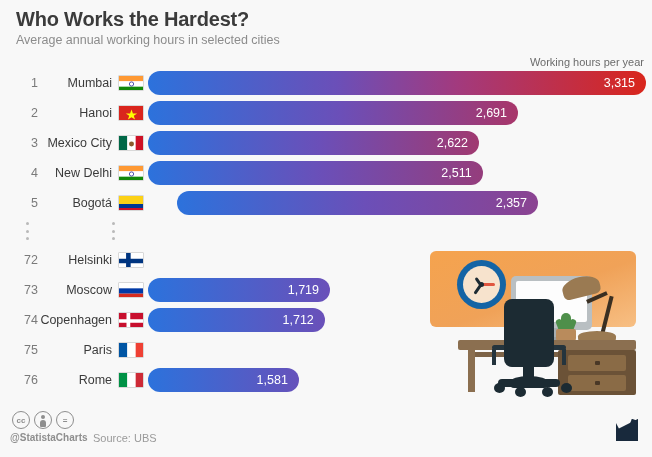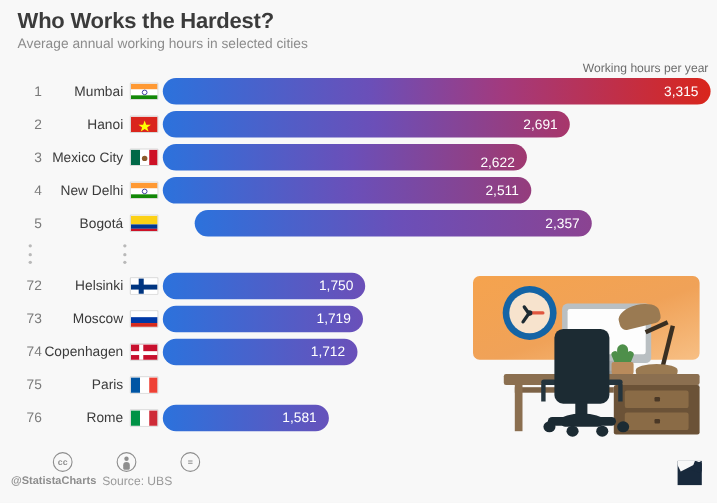--- a/index.html
+++ b/index.html
@@ -148,21 +148,21 @@
                  border-radius: 50% 50% 4px 4px; }
   .caster { position: absolute; width: 11px; height: 10px; background: #1c2b33; border-radius: 50%; top: 132px; }
 
   
   .footer { position: absolute; left: 0; bottom: 0; width: 652px; height: 52px; }
   .cc-icons { position: absolute; left: 12px; top: 6px; display: flex; gap: 4px; }
   .cc-circle {
     width: 18px; height: 18px; border-radius: 50%;
     border: 1.6px solid #8e8e8e; color: #8e8e8e;
     display: flex; align-items: center; justify-content: center;
-    font-size: 8px; font-weight: bold; position: relative; margin-left: 36px;
+    font-size: 8px; font-weight: bold; position: relative;
   }
   .cc-person-head { position: absolute; top: 2.5px; left: 50%; margin-left: -2px;
                     width: 4px; height: 4px; border-radius: 50%; background: #8e8e8e; }
   .cc-person-body { position: absolute; top: 7.5px; left: 50%; margin-left: -3px;
                     width: 6px; height: 7px; border-radius: 3px 3px 1px 1px; background: #8e8e8e; }
   .handle { position: absolute; left: 10px; top: 27px; font-size: 10px; font-weight: bold; color: #8e8e8e; }
   .source { position: absolute; left: 93px; top: 27px; font-size: 11px; color: #9a9a9a; }
   .statista-logo { position: absolute; right: 14px; top: 14px; display: flex; align-items: center; gap: 4px; }
   .statista-word { font-size: 21px; font-weight: bold; color: #18293c; letter-spacing: -0.6px; }
   .statista-mark { width: 22px; height: 22px; background: #18293c; position: relative; overflow: hidden; }
@@ -217,21 +217,21 @@
       <div class="row">
         <div class="rank">3</div>
         <div class="city">Mexico City</div>
         <div class="flag"><svg viewBox="0 0 30 20" width="25" height="16" preserveAspectRatio="none">
             <rect width="10" height="20" fill="#006847"></rect>
             <rect x="10" width="10" height="20" fill="#fff"></rect>
             <rect x="20" width="10" height="20" fill="#ce1126"></rect>
             <circle cx="15" cy="10" r="3" fill="#8b5a2b"></circle>
           </svg></div>
         <div class="bar-wrap">
-          <div class="bar" style="width: 331px; background: linear-gradient(90deg, rgb(44, 114, 220) 0%, rgb(107, 79, 184) 52%, rgb(160, 57, 112) 100%); align-items: flex-end;">
+          <div class="bar" style="width: 331px; background: linear-gradient(90deg, rgb(44, 114, 220) 0%, rgb(107, 79, 184) 52%, rgb(160, 57, 112) 100%);">
             <span class="val">2,622</span>
           </div>
         </div>
       </div>
       <div class="row">
         <div class="rank">4</div>
         <div class="city">New Delhi</div>
         <div class="flag"><svg viewBox="0 0 30 20" width="25" height="16" preserveAspectRatio="none">
             <rect width="30" height="6.67" fill="#ff9933"></rect>
             <rect y="6.67" width="30" height="6.66" fill="#fff"></rect>
@@ -271,25 +271,20 @@
         </span>
       </div>
       <div class="row">
         <div class="rank">72</div>
         <div class="city">Helsinki</div>
         <div class="flag"><svg viewBox="0 0 30 20" width="25" height="16" preserveAspectRatio="none">
             <rect width="30" height="20" fill="#fff"></rect>
             <rect x="8.5" width="5.5" height="20" fill="#003580"></rect>
             <rect y="7.2" width="30" height="5.6" fill="#003580"></rect>
           </svg></div>
-        <div class="bar-wrap">
-          <div class="bar" style="width: 184.26px; background: linear-gradient(90deg, rgb(44, 114, 220) 0%, rgb(107, 79, 184) 100%);">
-            <span class="val">1,750</span>
-          </div>
-        </div>
       </div>
       <div class="row">
         <div class="rank">73</div>
         <div class="city">Moscow</div>
         <div class="flag"><svg viewBox="0 0 30 20" width="25" height="16" preserveAspectRatio="none">
             <rect width="30" height="6.67" fill="#fff"></rect>
             <rect y="6.67" width="30" height="6.66" fill="#0039a6"></rect>
             <rect y="13.33" width="30" height="6.67" fill="#d52b1e"></rect>
           </svg></div>
         <div class="bar-wrap">

